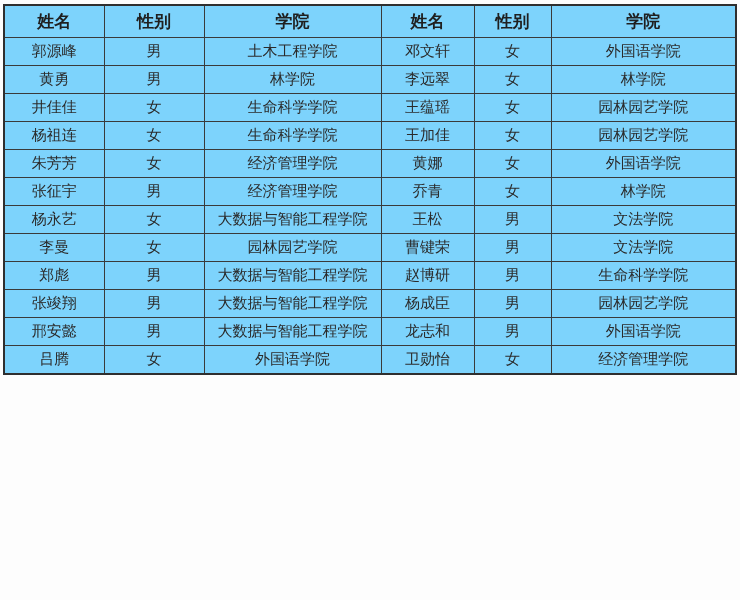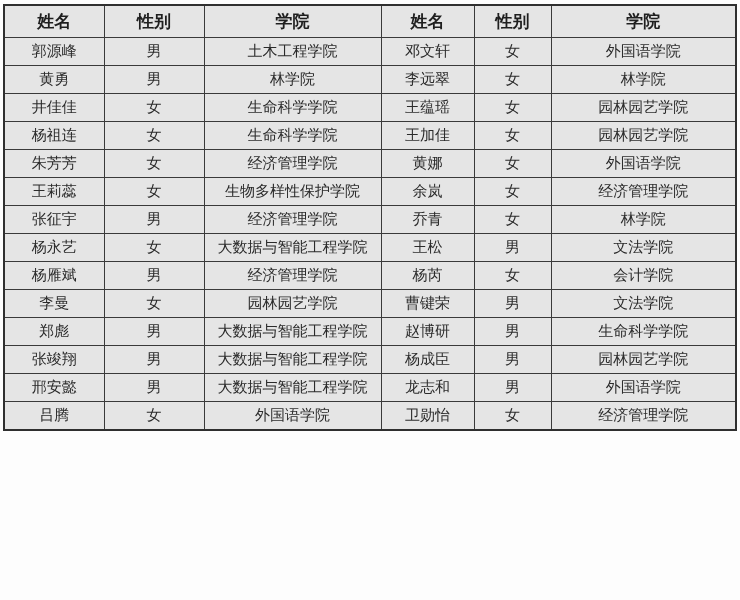--- a/index.html
+++ b/index.html
@@ -15,21 +15,21 @@
   }
   .table-wrap {
     position: absolute;
     left: 3px;
     top: 4px;
   }
   table.roster {
     border-collapse: collapse;
     table-layout: fixed;
     width: 732px;
-    background: #e5e5e5;
+    background: #7dd3fc;
     border: 2px solid #2f2f2f;
   }
   table.roster th,
   table.roster td {
     border: 1px solid #3a3a3a;
     text-align: center;
     vertical-align: middle;
     color: #2b2b2b;
     overflow: hidden;
     white-space: nowrap;
@@ -105,50 +105,34 @@
         </tr>
         <tr>
           <td>朱芳芳</td>
           <td>女</td>
           <td>经济管理学院</td>
           <td>黄娜</td>
           <td>女</td>
           <td>外国语学院</td>
         </tr>
         <tr>
-          <td>王莉蕊</td>
-          <td>女</td>
-          <td>生物多样性保护学院</td>
-          <td>余岚</td>
-          <td>女</td>
-          <td>经济管理学院</td>
-        </tr>
-        <tr>
           <td>张征宇</td>
           <td>男</td>
           <td>经济管理学院</td>
           <td>乔青</td>
           <td>女</td>
           <td>林学院</td>
         </tr>
         <tr>
           <td>杨永艺</td>
           <td>女</td>
           <td>大数据与智能工程学院</td>
           <td>王松</td>
           <td>男</td>
           <td>文法学院</td>
-        </tr>
-        <tr>
-          <td>杨雁斌</td>
-          <td>男</td>
-          <td>经济管理学院</td>
-          <td>杨芮</td>
-          <td>女</td>
-          <td>会计学院</td>
         </tr>
         <tr>
           <td>李曼</td>
           <td>女</td>
           <td>园林园艺学院</td>
           <td>曹键荣</td>
           <td>男</td>
           <td>文法学院</td>
         </tr>
         <tr>

